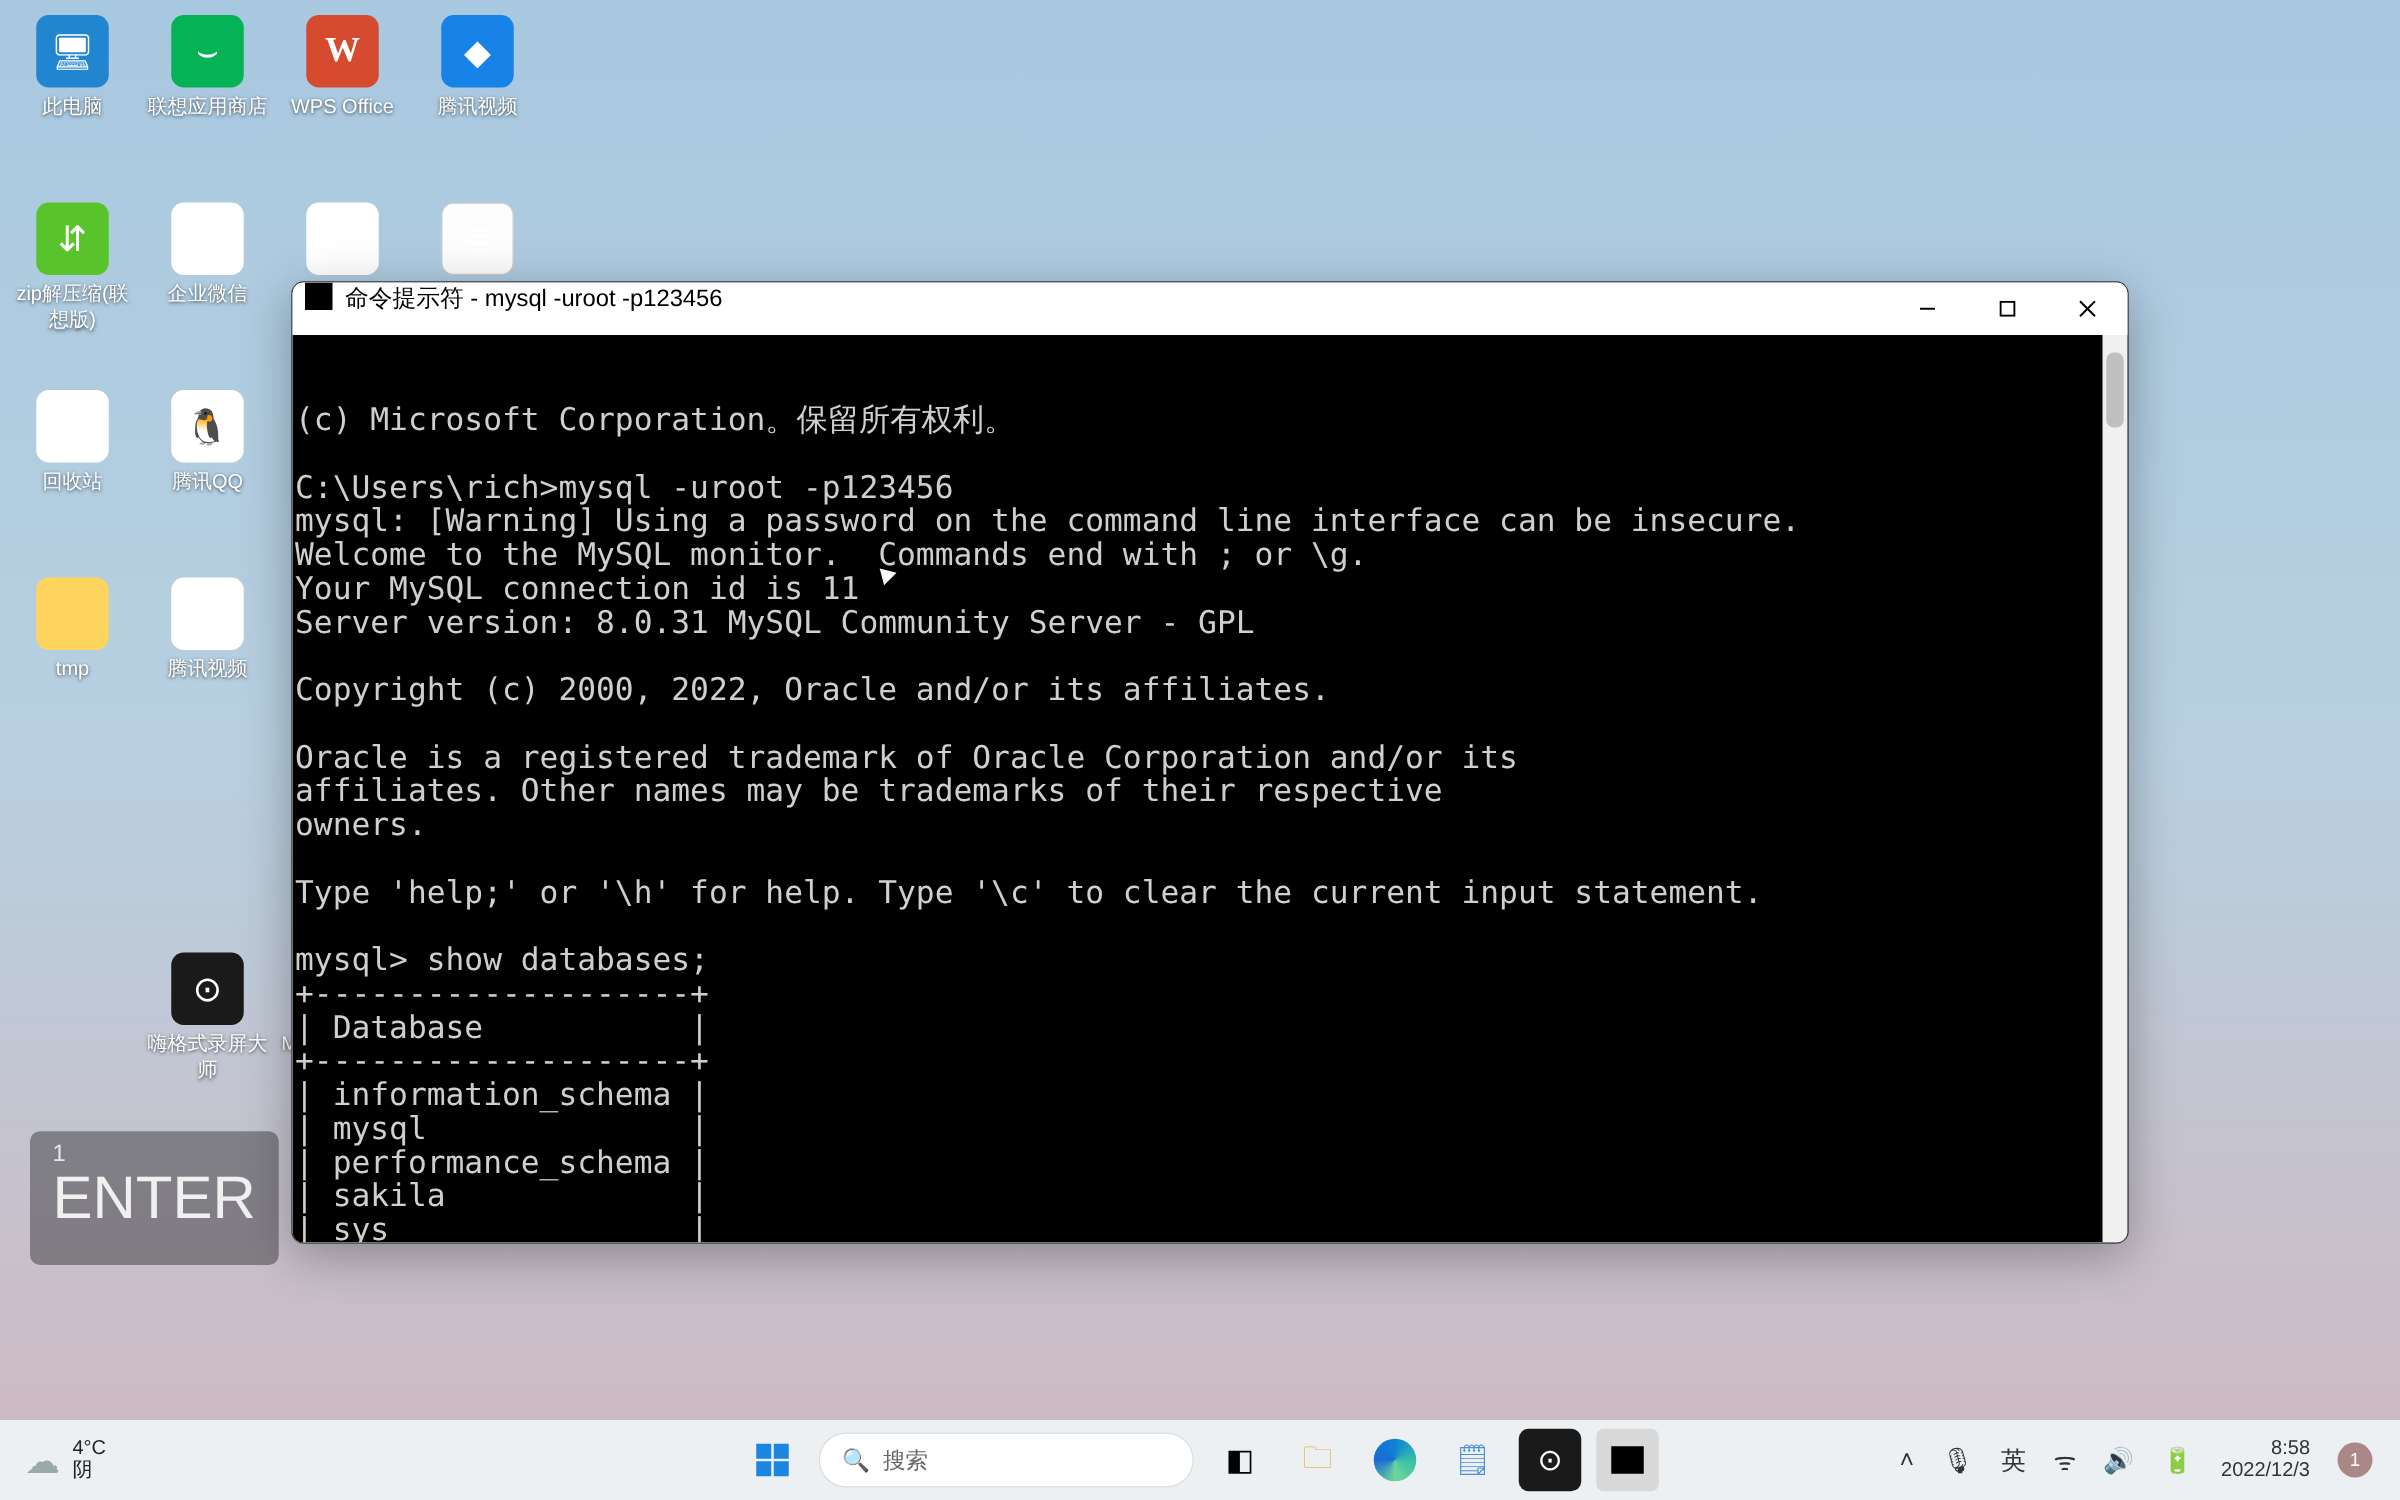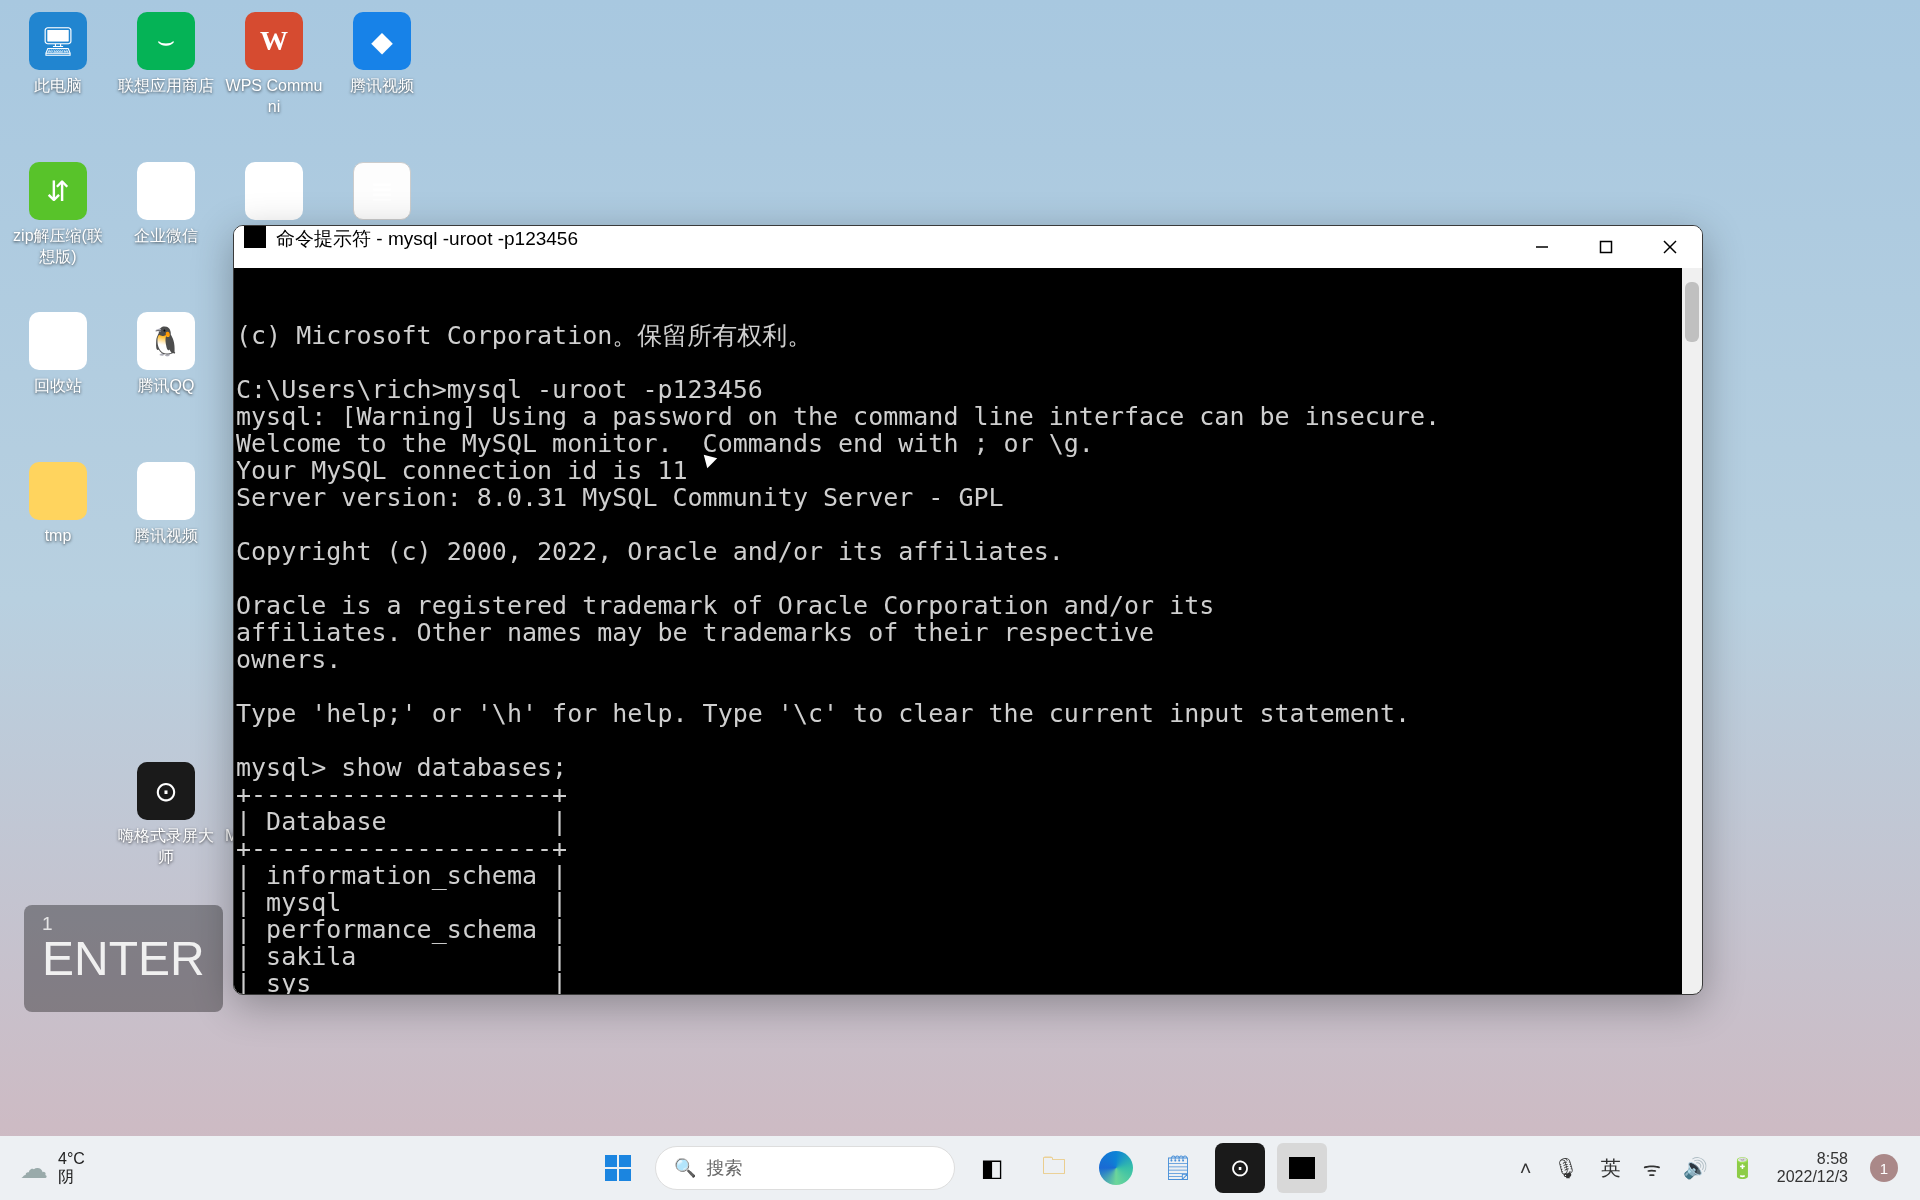--- a/index.html
+++ b/index.html
@@ -190,21 +190,21 @@
       <div class="desktop-icon">
         <div class="ico c-pc">🖥</div>
         <div class="lbl">此电脑</div>
       </div>
       <div class="desktop-icon">
         <div class="ico c-green">⌣</div>
         <div class="lbl">联想应用商店</div>
       </div>
       <div class="desktop-icon">
         <div class="ico c-wps">W</div>
-        <div class="lbl">WPS Communi</div>
+        <div class="lbl">WPS Office</div>
       </div>
       <div class="desktop-icon">
         <div class="ico c-blue">◆</div>
         <div class="lbl">腾讯视频</div>
       </div>
       <div class="desktop-icon">
         <div class="ico c-zip">⇵</div>
         <div class="lbl">zip解压缩(联想版)</div>
       </div>
       <div class="desktop-icon">

